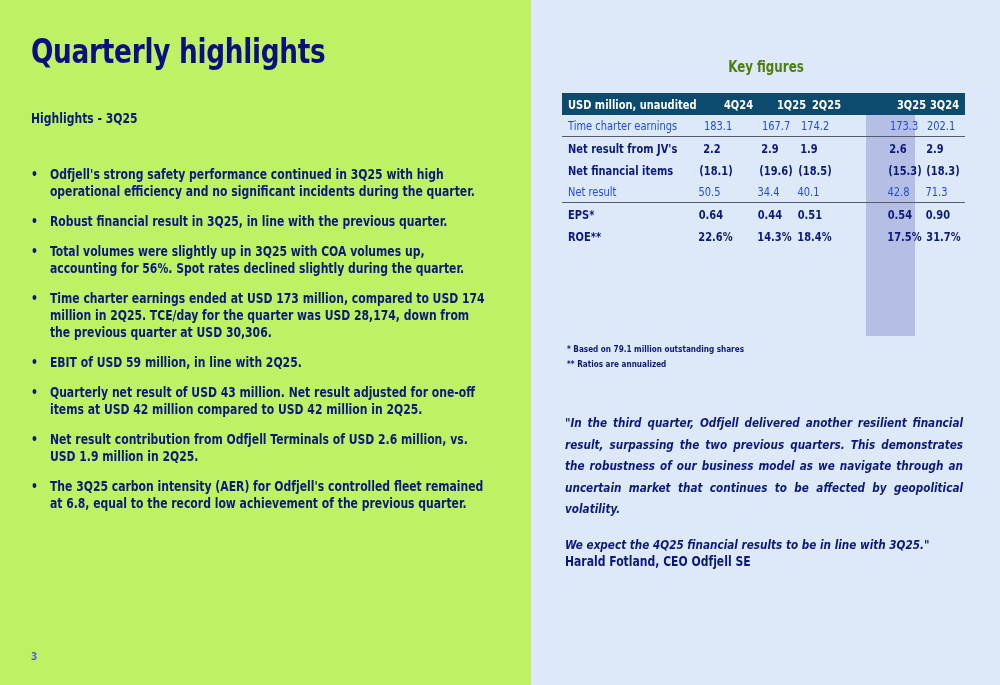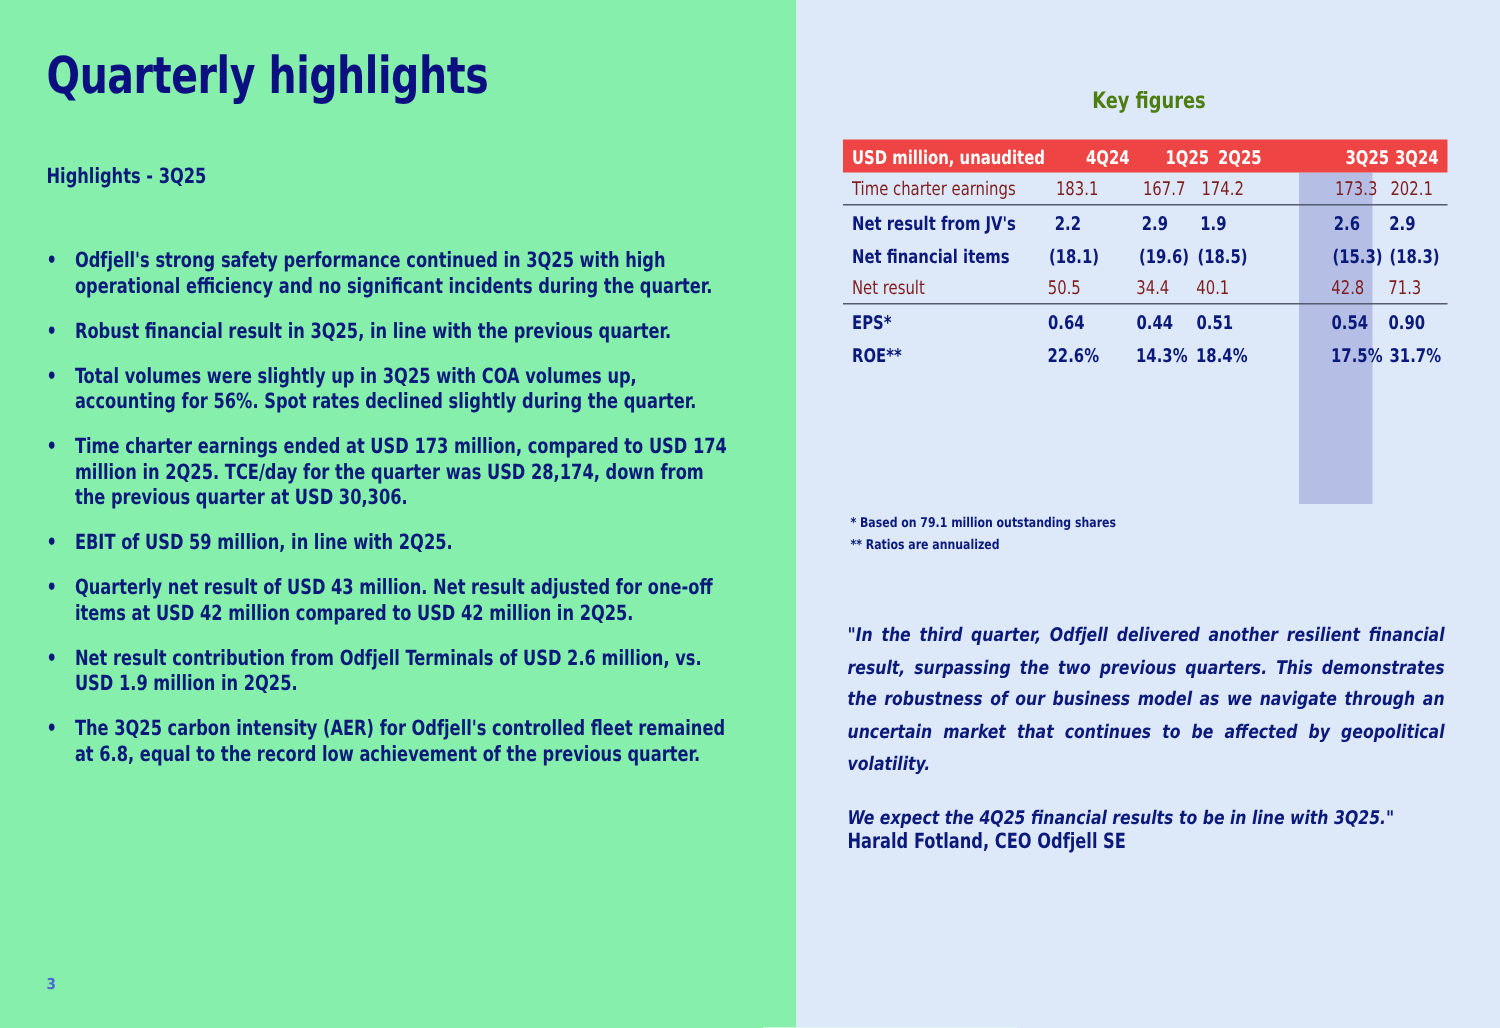--- a/index.html
+++ b/index.html
@@ -1,19 +1,19 @@
 <!DOCTYPE html>
 <html><head>
   <meta charset="utf-8">
   <style>
     * { margin: 0; padding: 0; box-sizing: border-box; }
     html, body { width: 1000px; height: 685px; overflow: hidden; background: #ffffff; }
     body { position: relative; font-family: "DejaVu Sans Condensed", "DejaVu Sans", "Liberation Sans", sans-serif; color: #0b1a7a; }
 
-    .left { position: absolute; left: 0; top: 0; width: 531px; height: 685px; background: #86efac; }
+    .left { position: absolute; left: 0; top: 0; width: 531px; height: 685px; background: #bef264; }
     .right { position: absolute; left: 531px; top: 0; width: 469px; height: 685px; background: #dde8f9; }
 
     .page-title { position: absolute; left: 31px; top: 31px; font-size: 34px; font-weight: bold; color: #0b0f80; letter-spacing: -0.3px; transform: scaleX(0.86); transform-origin: left top; white-space: nowrap; }
     .subtitle { position: absolute; left: 31px; top: 110px; font-size: 14px; font-weight: bold; color: #0b1a7a; transform: scaleX(0.86); transform-origin: left top; white-space: nowrap; }
 
     .bullets { position: absolute; left: 31px; top: 166px; width: 530px; list-style: none; transform: scaleX(0.86); transform-origin: left top; }
     .bullets li { position: relative; padding-left: 22px; font-size: 14px; font-weight: bold; line-height: 17px; color: #0b1a7a; margin-bottom: 13px; width: 530px; }
     .bullets li .dot { position: absolute; left: 0; top: 0; }
 
     .page-num { position: absolute; left: 31px; top: 651px; font-size: 10px; color: #4d68d6; font-weight: bold; }
@@ -26,22 +26,22 @@
     .row { position: relative; display: flex; height: 22px; align-items: center; font-size: 12.5px; font-weight: bold; }
     .row .label { width: 150px; padding-left: 6px; white-space: nowrap; }
     .row .cell { white-space: nowrap; }
     .row .c0 { width: 72px; margin-left: 10px; }
     .row .c1 { width: 48px; }
     .row .c2 { width: 56px; }
     .row .c3 { width: 46px; margin-left: 44px; }
     .row .c4 { width: 50px; }
     .row span.t { display: inline-block; transform: scaleX(0.88); transform-origin: center; }
     .row .label span.t { transform-origin: left center; }
-    .header-row { background: #ef4444; color: #ffffff; height: 22px; }
-    .muted { color: #7f1d1d; font-weight: normal; }
+    .header-row { background: #0c4a6e; color: #ffffff; height: 22px; }
+    .muted { color: #1d4ed8; font-weight: normal; }
     .sep { border-bottom: 1px solid #555a6e; }
 
     .footnotes { position: absolute; left: 567px; top: 342px; font-size: 9px; color: #0b1a7a; font-weight: bold; line-height: 15px; transform: scaleX(0.9); transform-origin: left top; white-space: nowrap; }
 
     .quote { position: absolute; left: 565px; top: 412px; width: 398px; font-size: 12.5px; font-style: italic; font-weight: bold; color: #0b1a7a; line-height: 21.5px; text-align: justify; }
     .quote p { margin-bottom: 14px; }
     .quote-inner { transform: scaleX(0.93); transform-origin: left top; width: 428px; }
     .signature { position: absolute; left: 565px; top: 553px; font-size: 14px; font-weight: bold; color: #0b1a7a; transform: scaleX(0.86); transform-origin: left top; white-space: nowrap; }
   </style>
 </head>

